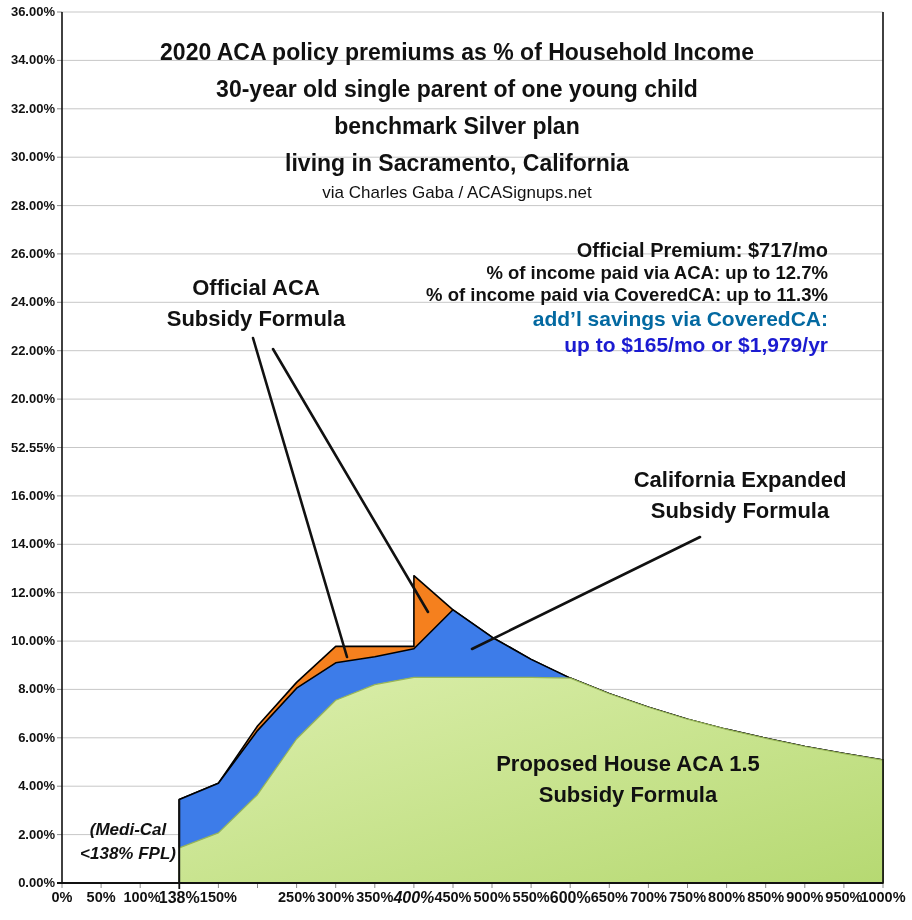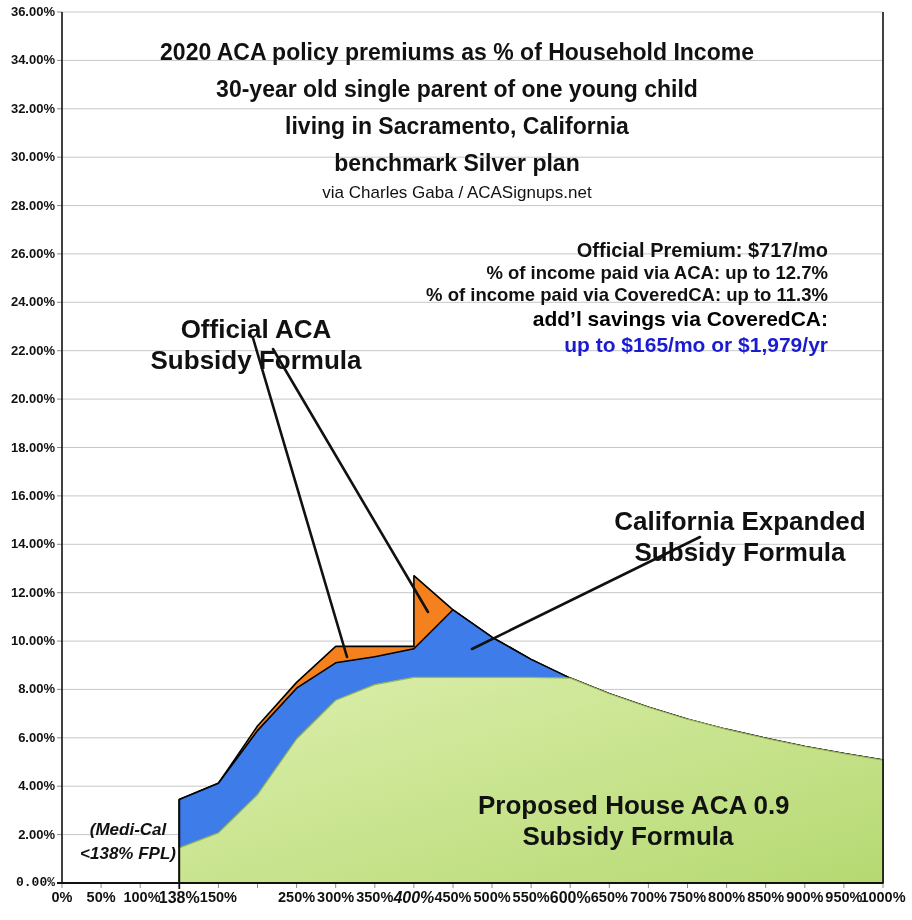--- a/index.html
+++ b/index.html
@@ -8,21 +8,21 @@
   #chart-root{position:absolute;left:0;top:0;width:912px;height:920px;}
   #plot{position:absolute;left:0;top:0;width:912px;height:920px;}
   .abs{position:absolute;}
   .title-block{left:62px;width:790px;top:34px;text-align:center;}
   .t-line{font-size:23px;font-weight:bold;line-height:37px;white-space:nowrap;}
   .via{left:62px;width:790px;top:181px;text-align:center;font-size:17px;line-height:24px;}
   .ann-block{top:238px;right:84px;text-align:right;}
   .a1{font-size:20px;font-weight:bold;line-height:24px;white-space:nowrap;}
   .a23{font-size:18.5px;font-weight:bold;line-height:22px;white-space:nowrap;}
   .a45{font-size:21px;font-weight:bold;line-height:26px;white-space:nowrap;}
-  .series-label{text-align:center;font-size:26px;font-weight:bold;line-height:31px;white-space:nowrap;margin-top:42px;}
+  .series-label{text-align:center;font-size:22px;font-weight:bold;line-height:31px;white-space:nowrap;}
   .official-label{left:106px;width:300px;top:272px;}
   .california-label{left:590px;width:300px;top:464px;}
   .house-label{left:478px;width:300px;top:748px;}
   .medical-label{left:48px;width:160px;top:818px;text-align:center;
                  font-size:17px;font-weight:bold;font-style:italic;line-height:24px;}
   .xt{position:absolute;top:889px;font-size:14.5px;font-weight:bold;
       transform:translateX(-50%);white-space:nowrap;}
   .xt.em{font-size:16px;}
   .yt{position:absolute;right:857px;font-size:13px;font-weight:bold;
       line-height:18px;white-space:nowrap;}
@@ -106,65 +106,65 @@
       <line x1="700" y1="537" x2="472" y2="649" stroke="#111111" stroke-width="2.6" stroke-linecap="round"></line>
       <line x1="179.3" y1="799.5" x2="179.3" y2="889" stroke="#111111" stroke-width="1.8"></line>
       <line x1="57" y1="883" x2="883" y2="883" stroke="#111111" stroke-width="2"></line>
       <line x1="62" y1="12" x2="62" y2="883" stroke="#111111" stroke-width="1.6"></line>
       <line x1="883" y1="12" x2="883" y2="883" stroke="#111111" stroke-width="1.6"></line>
     </svg>
 
   <div class="abs title-block">
     <div class="t-line">2020 ACA policy premiums as % of Household Income</div>
     <div class="t-line">30-year old single parent of one young child</div>
+    <div class="t-line">benchmark Silver plan</div>
     <div class="t-line">living in Sacramento, California</div>
-    <div class="t-line">benchmark Silver plan</div>
   </div>
 
   <div class="abs via">via Charles Gaba / ACASignups.net</div>
 
   <div class="abs ann-block">
     <div class="a1">Official Premium: $717/mo</div>
     <div class="a23">% of income paid via ACA: up to 12.7%</div>
     <div class="a23">% of income paid via CoveredCA: up to 11.3%</div>
-    <div class="a45 blue-ann" style="color: #000000;">add’l savings via CoveredCA:</div>
+    <div class="a45 blue-ann" style="color: #0369a1;">add’l savings via CoveredCA:</div>
     <div class="a45 blue-ann" style="color: rgb(27, 27, 209);">up to $165/mo or $1,979/yr</div>
   </div>
 
   <div class="abs series-label official-label">
     <div>Official ACA</div>
     <div>Subsidy Formula</div>
   </div>
 
   <div class="abs series-label california-label">
     <div>California Expanded</div>
     <div>Subsidy Formula</div>
   </div>
 
   <div class="abs series-label house-label">
-    <div>Proposed House ACA 0.9</div>
+    <div>Proposed House ACA 1.5</div>
     <div>Subsidy Formula</div>
   </div>
 
   <div class="abs medical-label">
     <div>(Medi-Cal</div>
     <div>&lt;138% FPL)</div>
   </div>
 
   <div id="tick-layer">
-      <div class="yt" style="top: 874px; font-family: Liberation Mono, monospace;">0.00%</div>
+      <div class="yt" style="top: 874px;">0.00%</div>
       <div class="yt" style="top: 825.611px;">2.00%</div>
       <div class="yt" style="top: 777.222px;">4.00%</div>
       <div class="yt" style="top: 728.833px;">6.00%</div>
       <div class="yt" style="top: 680.444px;">8.00%</div>
       <div class="yt" style="top: 632.056px;">10.00%</div>
       <div class="yt" style="top: 583.667px;">12.00%</div>
       <div class="yt" style="top: 535.278px;">14.00%</div>
       <div class="yt" style="top: 486.889px;">16.00%</div>
-      <div class="yt" style="top: 438.5px;">18.00%</div>
+      <div class="yt" style="top: 438.5px;">52.55%</div>
       <div class="yt" style="top: 390.111px;">20.00%</div>
       <div class="yt" style="top: 341.722px;">22.00%</div>
       <div class="yt" style="top: 293.333px;">24.00%</div>
       <div class="yt" style="top: 244.944px;">26.00%</div>
       <div class="yt" style="top: 196.556px;">28.00%</div>
       <div class="yt" style="top: 148.167px; text-align: center;">30.00%</div>
       <div class="yt" style="top: 99.7778px;">32.00%</div>
       <div class="yt" style="top: 51.3889px;">34.00%</div>
       <div class="yt" style="top: 3px;">36.00%</div>
       <div class="xt" style="left: 62px;">0%</div>

